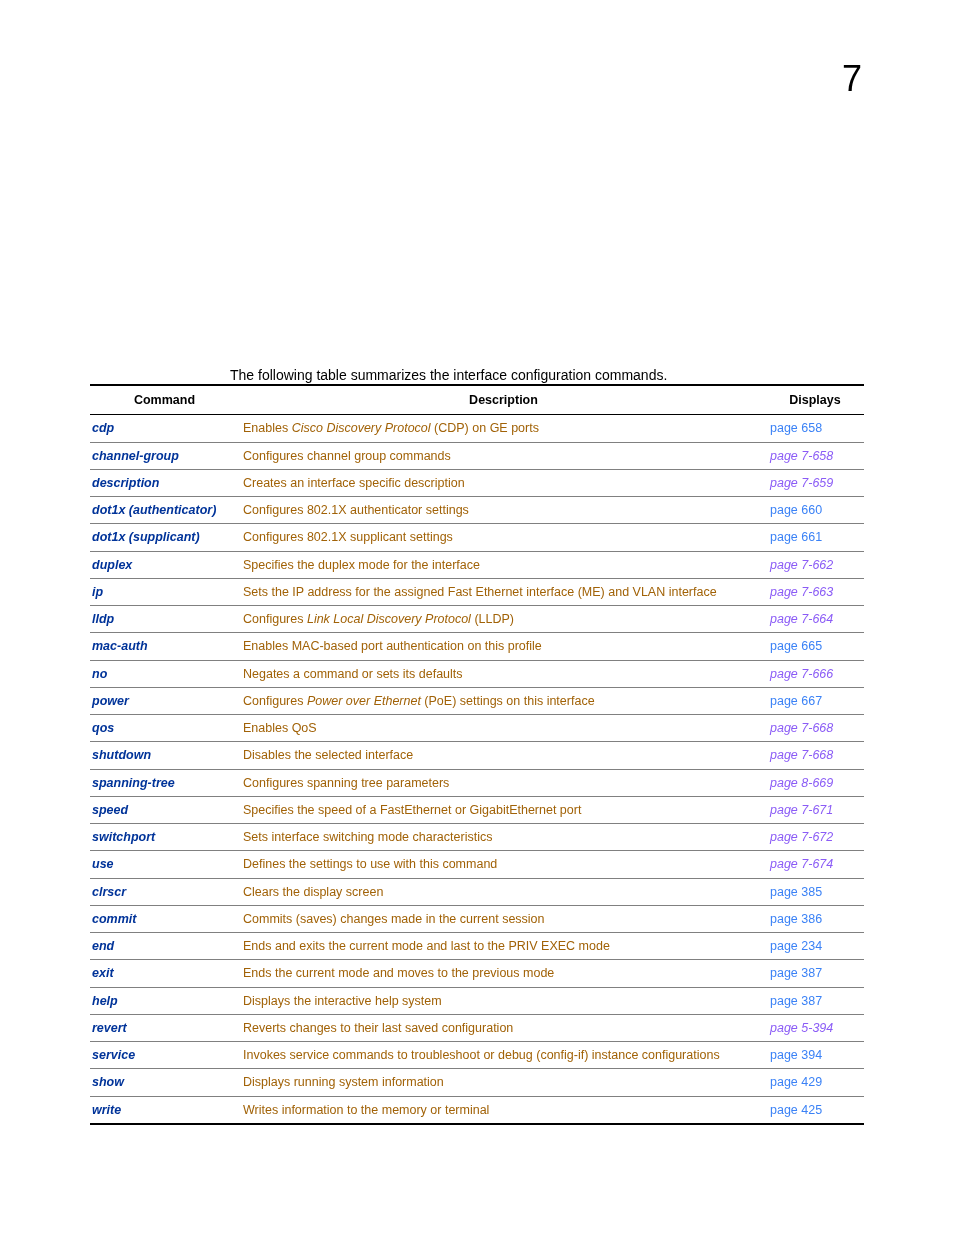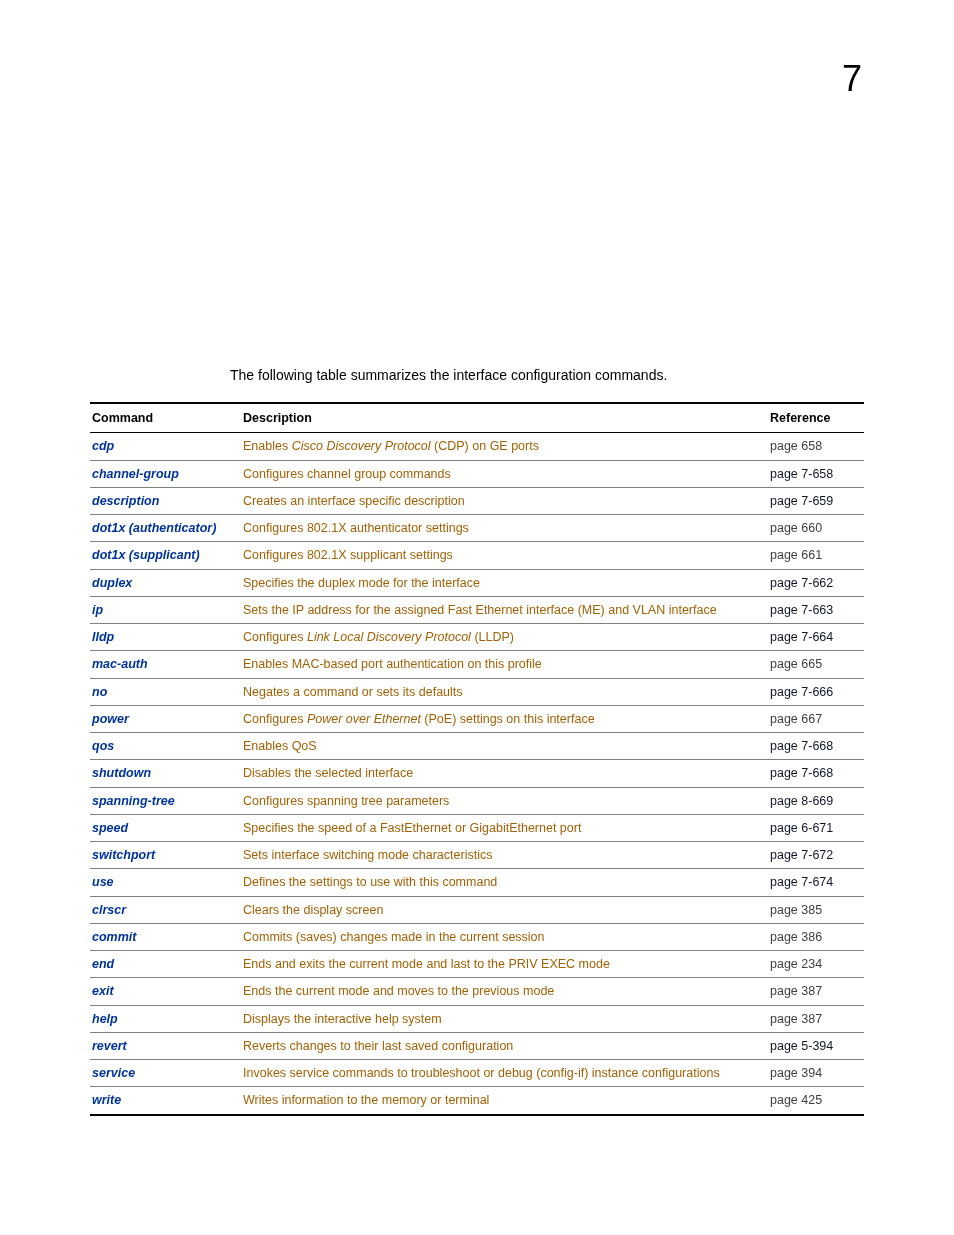--- a/index.html
+++ b/index.html
@@ -28,29 +28,28 @@
     font-size: 36px;
     font-family: Arial, Helvetica, sans-serif;
     font-weight: 400;
     color: #000;
   }
   .intro {
     margin-top: 310px;
     margin-left: 140px;
     font-size: 14px;
     color: #000;
-    margin-bottom: 18px;
   }
   table.cmd-table {
     width: 100%;
     border-collapse: collapse;
     font-size: 12.5px;
   }
   table.cmd-table thead th {
-    text-align: left;
+    text-align: center;
     font-weight: bold;
     font-family: Arial, Helvetica, sans-serif;
     font-size: 12.5px;
     padding: 6px 4px 6px 2px;
     border-top: 2px solid #000;
     border-bottom: 1.5px solid #000;
     color: #000;
   }
   table.cmd-table tbody td {
     padding: 5px 4px 5px 2px;
@@ -65,25 +64,26 @@
     font-weight: bold;
   }
   .col-ref {
     width: 90px;
   }
   .cmd-link {
     color: #003399;
     font-style: italic;
   }
   .ref-link {
-    color: #404040;
+    color: #3b82f6;
     font-style: normal;
   }
   .ref-italic {
-    color: #0f172a;
+    color: #8b5cf6;
+    font-style: italic;
   }
   .desc {
     color: #a16207;
   }
   .desc em {
     font-style: italic;
   }
 </style>
 </head>
 <body>
@@ -91,21 +91,21 @@
 <div class="page">
   <div class="chapter-number">7</div>
 
   <div class="intro">The following table summarizes the interface configuration commands.</div>
 
   <table class="cmd-table">
     <thead>
       <tr>
         <th class="col-cmd">Command</th>
         <th>Description</th>
-        <th class="col-ref">Reference</th>
+        <th class="col-ref">Displays</th>
       </tr>
     </thead>
     <tbody id="table-body">
     <tr>
           <td class="col-cmd"><span class="cmd-link">cdp</span></td>
           <td class="desc"><span>Enables </span><em>Cisco Discovery Protocol</em><span> (CDP) on GE ports</span></td>
           <td class="col-ref"><span class="ref-link">page 658</span></td>
         </tr>
         <tr>
           <td class="col-cmd"><span class="cmd-link">channel-group</span></td>
@@ -168,21 +168,21 @@
           <td class="col-ref"><span class="ref-italic">page 7-668</span></td>
         </tr>
         <tr>
           <td class="col-cmd"><span class="cmd-link">spanning-tree</span></td>
           <td class="desc"><span>Configures spanning tree parameters</span></td>
           <td class="col-ref"><span class="ref-italic">page 8-669</span></td>
         </tr>
         <tr>
           <td class="col-cmd"><span class="cmd-link">speed</span></td>
           <td class="desc"><span>Specifies the speed of a FastEthernet or GigabitEthernet port</span></td>
-          <td class="col-ref"><span class="ref-italic">page 6-671</span></td>
+          <td class="col-ref"><span class="ref-italic">page 7-671</span></td>
         </tr>
         <tr>
           <td class="col-cmd"><span class="cmd-link">switchport</span></td>
           <td class="desc"><span>Sets interface switching mode characteristics</span></td>
           <td class="col-ref"><span class="ref-italic">page 7-672</span></td>
         </tr>
         <tr>
           <td class="col-cmd"><span class="cmd-link">use</span></td>
           <td class="desc"><span>Defines the settings to use with this command</span></td>
           <td class="col-ref"><span class="ref-italic">page 7-674</span></td>
@@ -216,20 +216,25 @@
           <td class="col-cmd"><span class="cmd-link">revert</span></td>
           <td class="desc"><span>Reverts changes to their last saved configuration</span></td>
           <td class="col-ref"><span class="ref-italic">page 5-394</span></td>
         </tr>
         <tr>
           <td class="col-cmd"><span class="cmd-link">service</span></td>
           <td class="desc"><span>Invokes service commands to troubleshoot or debug (config-if) instance configurations</span></td>
           <td class="col-ref"><span class="ref-link">page 394</span></td>
         </tr>
         <tr>
+          <td class="col-cmd"><span class="cmd-link">show</span></td>
+          <td class="desc"><span>Displays running system information</span></td>
+          <td class="col-ref"><span class="ref-link">page 429</span></td>
+        </tr>
+        <tr>
           <td class="col-cmd"><span class="cmd-link">write</span></td>
           <td class="desc"><span>Writes information to the memory or terminal</span></td>
           <td class="col-ref"><span class="ref-link">page 425</span></td>
         </tr>
       </tbody>
   </table>
 
 </div>
 
 </body></html>

